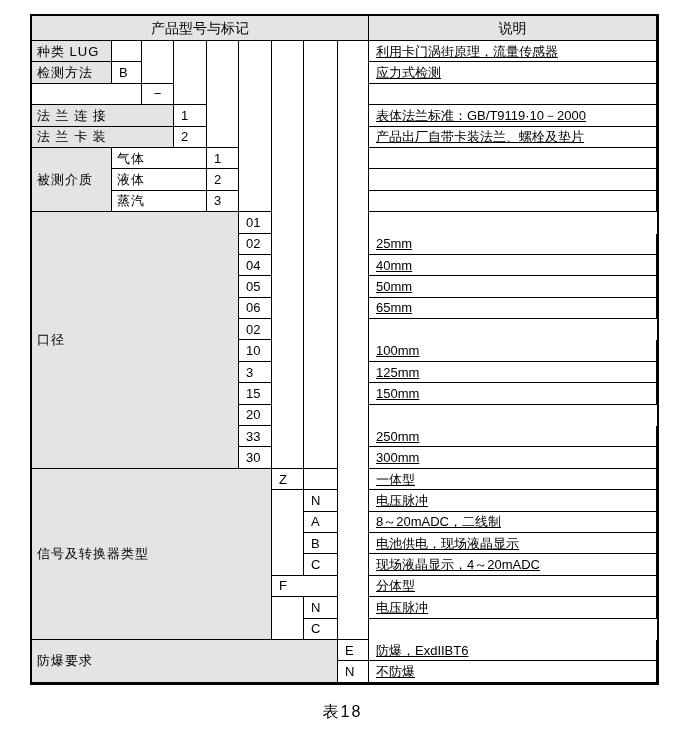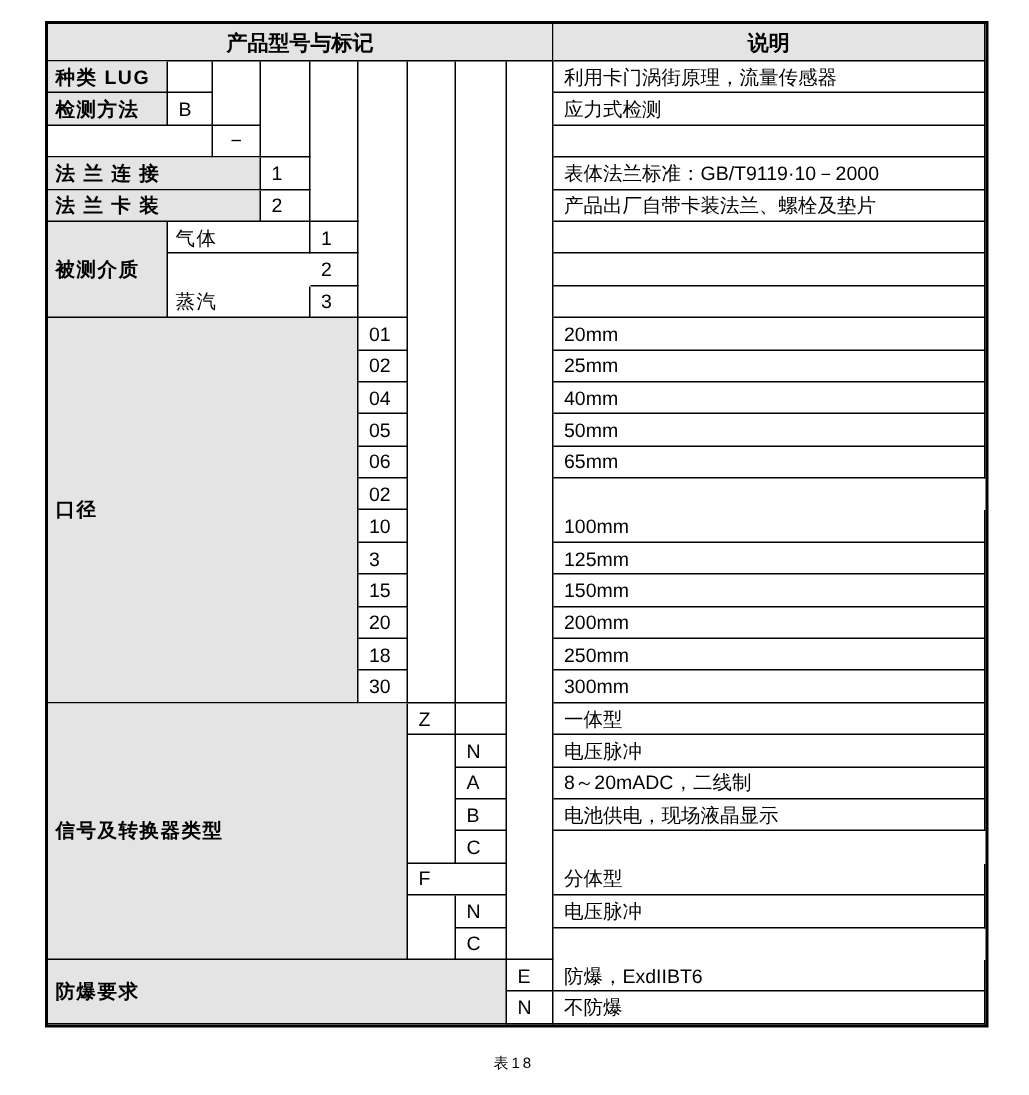--- a/index.html
+++ b/index.html
@@ -14,29 +14,29 @@
   }
   .c{
     border-right:1px solid #000;
     border-bottom:1px solid #000;
     display:flex;align-items:center;
     font-size:13px;line-height:1;
     overflow:hidden;white-space:nowrap;
     box-sizing:border-box;
   }
   .g{background:#e4e4e4;}
-  .b{font-weight:bold;}
+  .b{font-weight:normal;}
   .hd{justify-content:center;font-size:14px;}
   .lbl{padding-left:5px;letter-spacing:1px;}
   .code{padding-left:7px;}
-  .desc{padding-left:7px;}
+  .desc{padding-left:7px;text-decoration:underline;}
   .ctr{justify-content:center;padding-left:0;}
   .caption{
     position:absolute;left:30px;top:702px;width:625px;
-    text-align:center;font-size:10px;letter-spacing:2px;
+    text-align:center;font-size:16px;letter-spacing:2px;
   }
 </style>
 </head>
 <body>
 
 <div class="tbl">
 
   <div class="c g b hd" style="grid-area:1/1/2/10">产品型号与标记</div>
   <div class="c g b hd" style="grid-area:1/10/2/11">说明</div>
 
@@ -65,64 +65,64 @@
   <div class="c desc" style="grid-area:5/10/6/11">表体法兰标准：GB/T9119·10－2000</div>
 
   <div class="c g b lbl" style="grid-area:6/1/7/4">法 兰 卡 装</div>
   <div class="c code" style="grid-area:6/4/7/5">2</div>
   <div class="c desc" style="grid-area:6/10/7/11">产品出厂自带卡装法兰、螺栓及垫片</div>
 
   <div class="c lbl" style="grid-area:7/2/8/5">气体</div>
   <div class="c g b lbl" style="grid-area:7/1/10/2">被测介质</div>
   <div class="c code" style="grid-area:7/5/8/6">1</div>
   <div class="c desc" style="grid-area:7/10/8/11"></div>
+  <div class="c lbl" style="grid-area:8/2/9/5">液体</div>
   <div class="c code" style="grid-area:8/5/9/6">2</div>
   <div class="c desc" style="grid-area:8/10/9/11"></div>
   <div class="c lbl" style="grid-area:9/2/10/5">蒸汽</div>
   <div class="c code" style="grid-area:9/5/10/6">3</div>
   <div class="c desc" style="grid-area:9/10/10/11"></div>
 
   <div class="c g b lbl" style="grid-area:10/1/22/6">口径</div>
   <div class="c code" style="grid-area:10/6/11/7">01</div>
-  <div class="c desc" style="grid-area:10/10/11/11">20mm</div>
   <div class="c code" style="grid-area:11/6/12/7">02</div>
   <div class="c desc" style="grid-area:11/10/12/11">25mm</div>
   <div class="c code" style="grid-area:12/6/13/7">04</div>
   <div class="c desc" style="grid-area:12/10/13/11">40mm</div>
   <div class="c code" style="grid-area:13/6/14/7">05</div>
   <div class="c desc" style="grid-area:13/10/14/11">50mm</div>
   <div class="c code" style="grid-area:14/6/15/7">06</div>
   <div class="c desc" style="grid-area:14/10/15/11">65mm</div>
   <div class="c code" style="grid-area:15/6/16/7">02</div>
   <div class="c code" style="grid-area:16/6/17/7">10</div>
   <div class="c desc" style="grid-area:16/10/17/11">100mm</div>
   <div class="c code" style="grid-area:17/6/18/7">3</div>
   <div class="c desc" style="grid-area:17/10/18/11">125mm</div>
   <div class="c code" style="grid-area:18/6/19/7">15</div>
   <div class="c desc" style="grid-area:18/10/19/11">150mm</div>
   <div class="c code" style="grid-area:19/6/20/7">20</div>
-  <div class="c desc" style="grid-area:19/10/20/11">200mm</div>
-  <div class="c code" style="grid-area:20/6/21/7">18</div>
+  <div class="c code" style="grid-area:20/6/21/7">33</div>
   <div class="c desc" style="grid-area:20/10/21/11">250mm</div>
   <div class="c code" style="grid-area:21/6/22/7">30</div>
   <div class="c desc" style="grid-area:21/10/22/11">300mm</div>
 
   <div class="c g b lbl" style="grid-area:22/1/30/7">信号及转换器类型</div>
   <div class="c code" style="grid-area:22/7/23/8">Z</div>
   <div class="c" style="grid-area:22/8/23/9"></div>
   <div class="c desc" style="grid-area:22/10/23/11">一体型</div>
 
   <div class="c" style="grid-area:23/7/27/8"></div>
   <div class="c code" style="grid-area:23/8/24/9">N</div>
   <div class="c desc" style="grid-area:23/10/24/11">电压脉冲</div>
   <div class="c code" style="grid-area:24/8/25/9">A</div>
   <div class="c desc" style="grid-area:24/10/25/11">8～20mADC，二线制</div>
   <div class="c code" style="grid-area:25/8/26/9">B</div>
   <div class="c desc" style="grid-area:25/10/26/11">电池供电，现场液晶显示</div>
   <div class="c code" style="grid-area:26/8/27/9">C</div>
+  <div class="c desc" style="grid-area:26/10/27/11">现场液晶显示，4～20mADC</div>
 
   <div class="c code" style="grid-area:27/7/28/9">F</div>
   <div class="c desc" style="grid-area:27/10/28/11">分体型</div>
 
   <div class="c" style="grid-area:28/7/30/8"></div>
   <div class="c code" style="grid-area:28/8/29/9">N</div>
   <div class="c desc" style="grid-area:28/10/29/11">电压脉冲</div>
   <div class="c code" style="grid-area:29/8/30/9">C</div>
 
   <div class="c g b lbl" style="grid-area:30/1/32/9">防爆要求</div>

